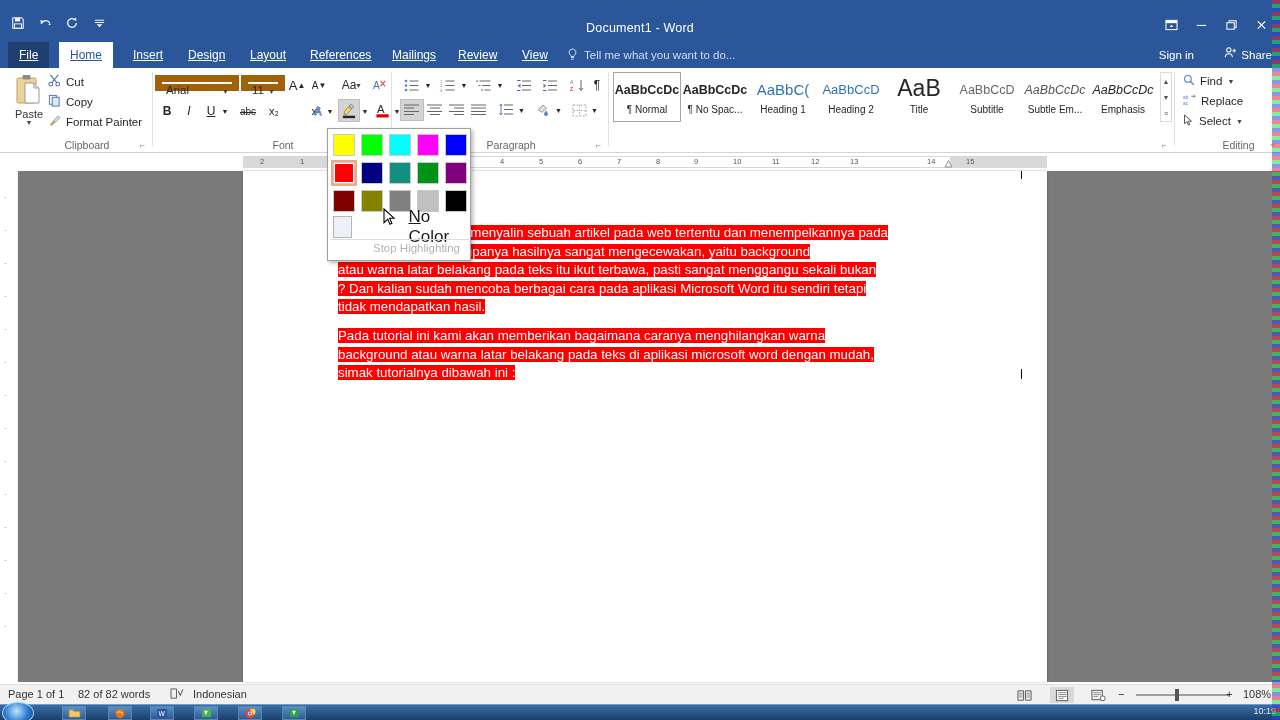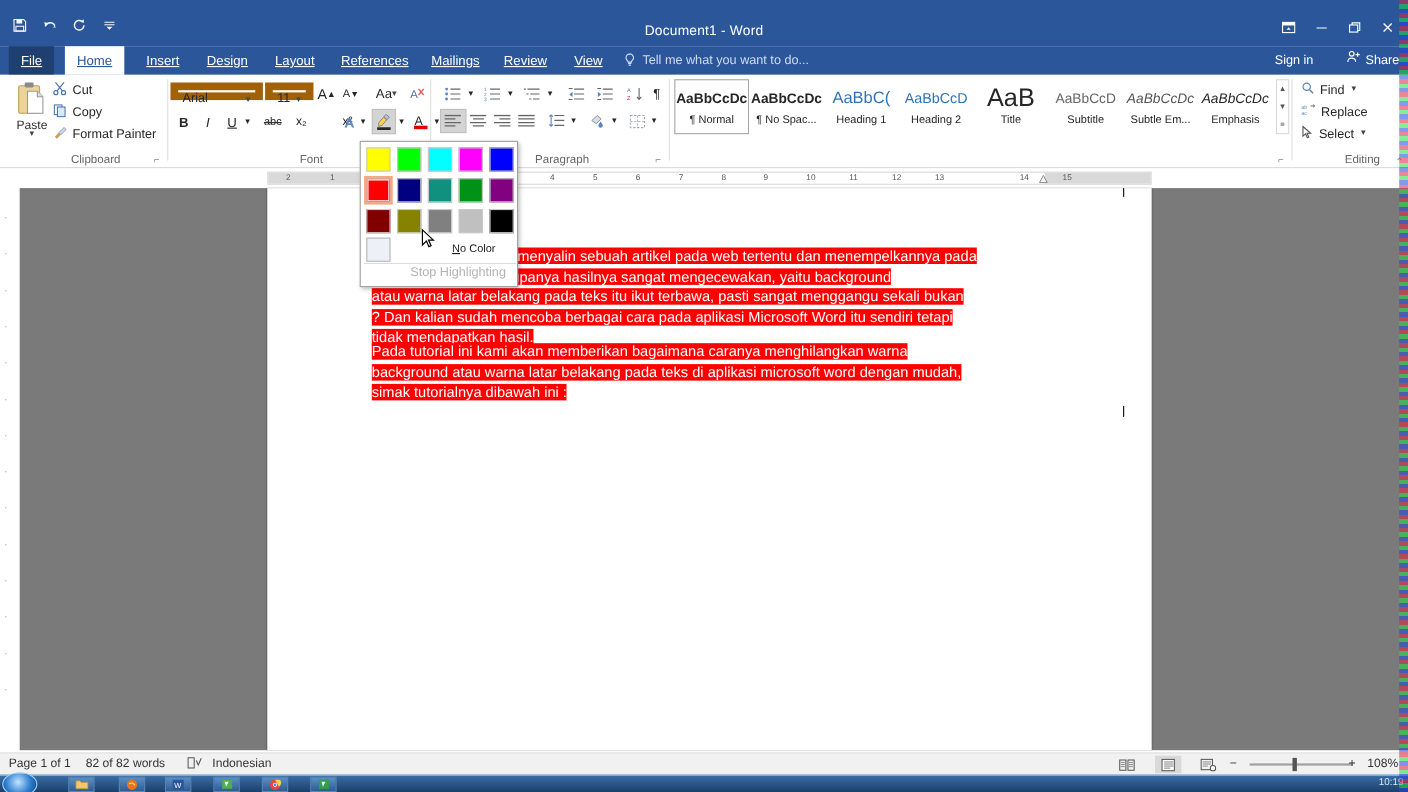--- a/index.html
+++ b/index.html
@@ -132,21 +132,21 @@
   }
   .swgrid{ position:absolute; left:5px; top:5px; }
   .sw{
     position:absolute; width:22px; height:22px; border:1px solid #c9c9c9;
   }
   .sw.selected{ outline:2px solid #f2a97e; outline-offset:0px; box-shadow:0 0 0 1px #fff inset;}
   .nocolor{
     position:absolute; left:5px; top:86px; width:134px; height:23px; display:flex; align-items:center; gap:8px;
   }
   .nocolorsw{ width:22px;height:22px; background:#edf1f7; border:1px solid #b6b6b6;}
-  .nocolortxt{ font-size:10px; color:#1a1a1a;padding-left:48px;}
+  .nocolortxt{ font-size:17px; color:#1a1a1a;padding-left:48px;}
   .nocolortxt u{ text-decoration:underline;}
   .hlsep{ position:absolute; left:3px; top:110px; width:138px; height:1px; background:#dcdcdc;}
   .stophl{ position:absolute; left:45px; top:113px; font-size:11.5px; color:#b3b3b3;}
 
   .mousecur{ position:absolute; left:383px; top:208px; z-index:60; }
 
   
   .statusbar{
     position:absolute; left:0; top:684px; width:1280px; height:20px;
     background:#f1f1f1; border-top:1px solid #e0e0e0;
@@ -644,21 +644,21 @@
     <div class="page">
 
       <div class="para" style="top:53px">
         <div class="line"><span class="hl" style="background: rgb(255, 0, 0); color: rgb(255, 255, 255);">Apakah kalian pernah menyalin sebuah artikel pada web tertentu dan menempelkannya pada</span></div>
         <div class="line"><span class="hl" style="background: rgb(255, 0, 0); color: rgb(255, 255, 255);">Microsoft Word, dan rupanya hasilnya sangat mengecewakan, yaitu background</span></div>
         <div class="line"><span class="hl" style="background: rgb(255, 0, 0); color: rgb(255, 255, 255);">atau warna latar belakang pada teks itu ikut terbawa, pasti sangat menggangu sekali bukan</span></div>
         <div class="line"><span class="hl" style="background: rgb(255, 0, 0); color: rgb(255, 255, 255);">? Dan kalian sudah mencoba berbagai cara pada aplikasi Microsoft Word itu sendiri tetapi</span></div>
         <div class="line"><span class="hl" style="background: rgb(255, 0, 0); color: rgb(255, 255, 255);">tidak mendapatkan hasil.</span></div>
       </div>
 
-      <div class="para" style="top:140px">
+      <div class="para" style="top:156px">
         <div class="line"><span class="hl" style="background: rgb(255, 0, 0); color: rgb(255, 255, 255);">Pada tutorial ini kami akan memberikan bagaimana caranya menghilangkan warna</span></div>
         <div class="line"><span class="hl" style="background: rgb(255, 0, 0); color: rgb(255, 255, 255);">background atau warna latar belakang pada teks di aplikasi microsoft word dengan mudah,</span></div>
         <div class="line"><span class="hl" style="background: rgb(255, 0, 0); color: rgb(255, 255, 255);">simak tutorialnya dibawah ini :</span></div>
       </div>
 
       <div class="cursorline" style="left:778px; top:0px; height:8px;"></div>
       <div class="cursorline" style="left:778px; top:198px; height:10px;"></div>
     </div>
   </div>
 

